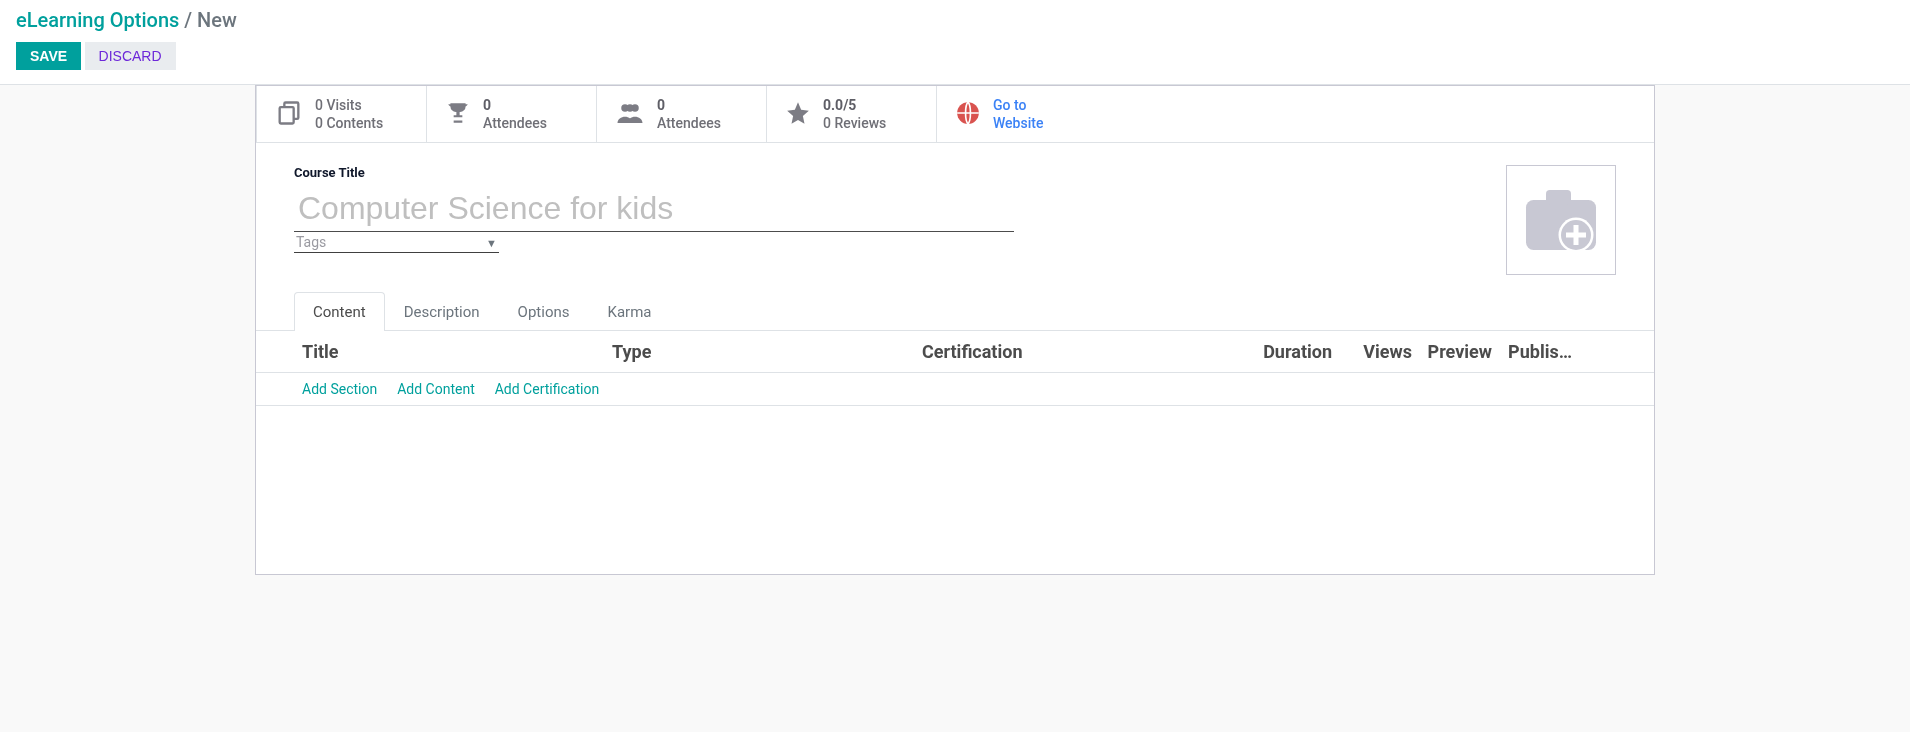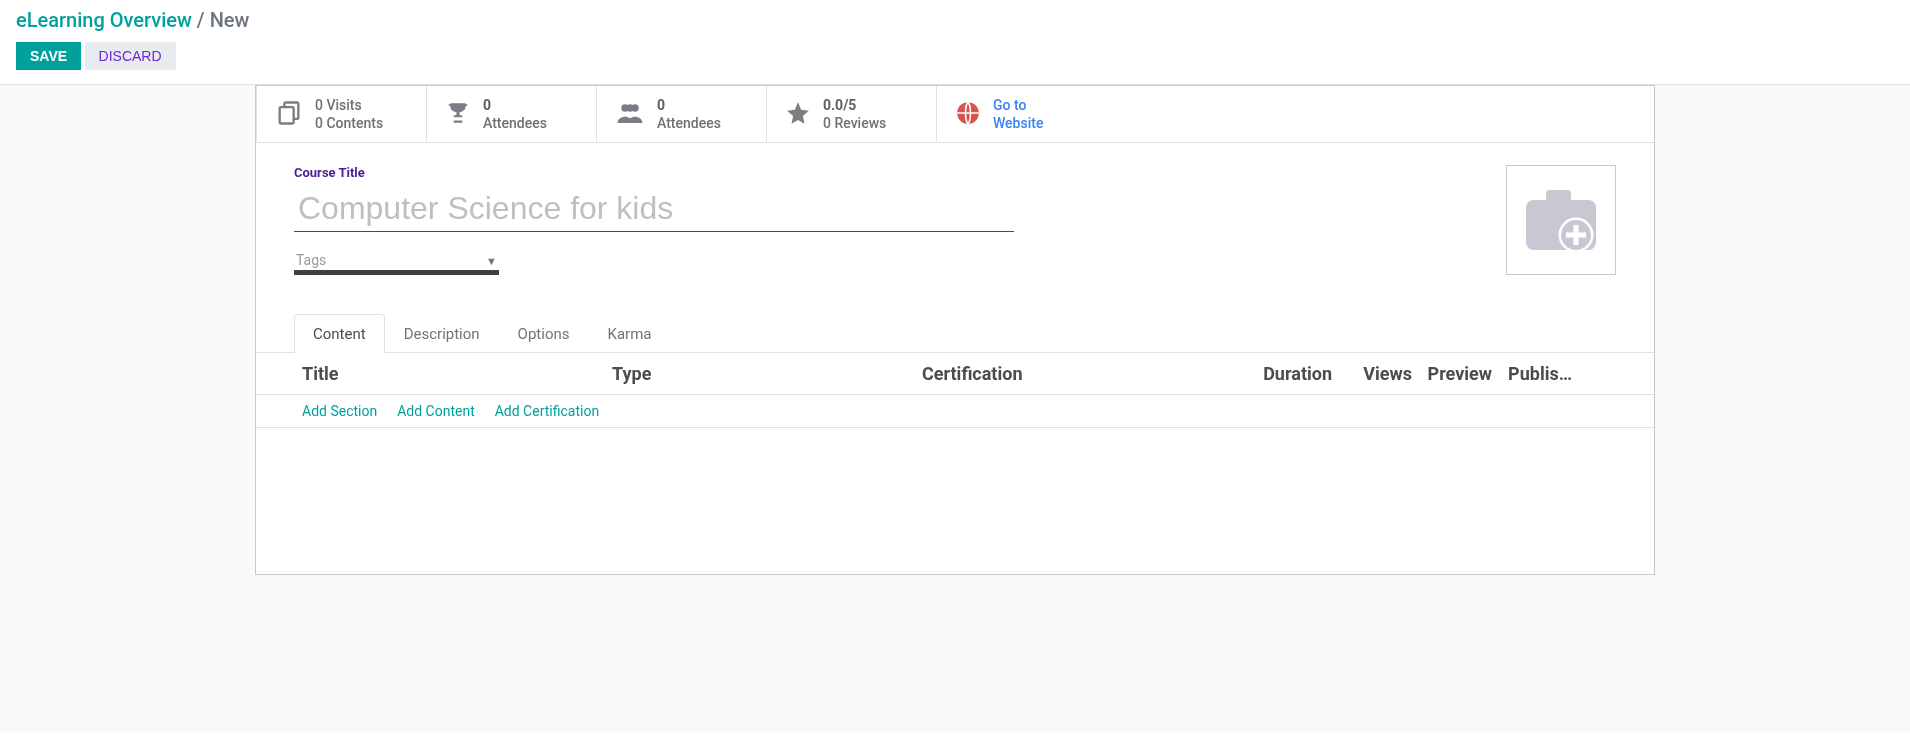--- a/index.html
+++ b/index.html
@@ -80,40 +80,39 @@
   .stat-btn .ico { color: #7c7c84; }
   .stat-btn .txt { line-height: 1.3; color: #6f6f76; font-weight: 500;}
   .stat-btn .num { font-weight: 700; color: #5e5e66; }
   .stat-btn.globe .ico { color: #d9534f; }
   .body-pad {
     padding: 22px 38px 8px 38px;
     position: relative;
   }
   .field-label {
     font-weight: 700;
-    color: #4c1d95;
+    color: #0f172a;
     font-size: 13px;
     margin-bottom: 4px;
   }
   .title-input {
     width: 720px;
     max-width: 62%;
     font-size: 32px;
     font-weight: 400;
     border: none;
     border-bottom: 1px solid #4c4c4c;
     padding: 6px 4px 4px 4px;
     color: #4c4c4c;
     outline: none;
   }
   .title-input::placeholder { color: #bfbfbf; }
   .tags-field {
-    margin-top: 18px;
     width: 205px;
-    border-bottom: 5px solid #404040;
+    border-bottom: 1px solid #404040;
     display: flex;
     align-items: flex-end;
     justify-content: space-between;
     color: #9a9aa1;
     font-size: 14px;
     padding: 2px 2px 2px 2px;
     cursor: text;
   }
   .tags-field .caret { color: #6c757d; font-size: 11px; }
   .image-upload {
@@ -178,21 +177,21 @@
     text-decoration: none;
     font-weight: 400;
     cursor: pointer;
   }
 </style>
 </head>
 <body>
 
 <div class="top-area">
   <div class="breadcrumb">
-    <a href="#">eLearning Overview</a>
+    <a href="#">eLearning Options</a>
     <span class="sep">/</span>
     <span class="cur">New</span>
   </div>
   <div class="action-buttons">
     <button class="btn btn-save">SAVE</button>
     <button class="btn btn-discard">DISCARD</button>
   </div>
 </div>
 <div class="hr-border"></div>
 

